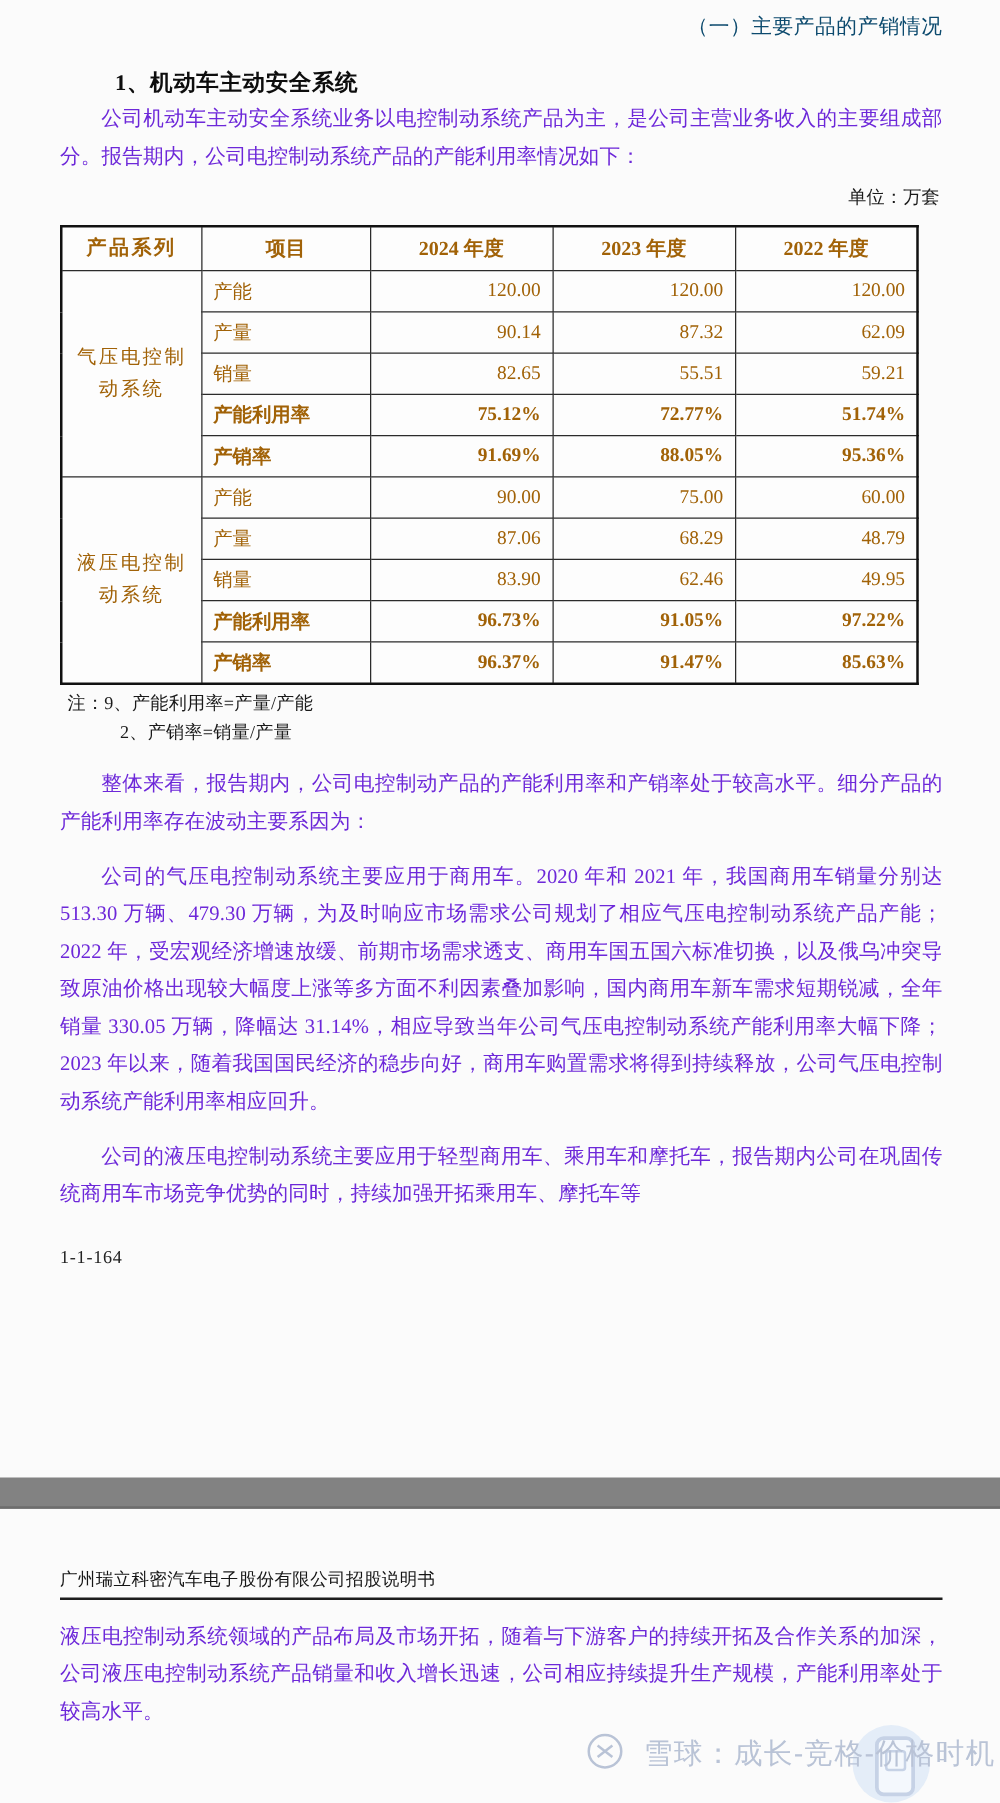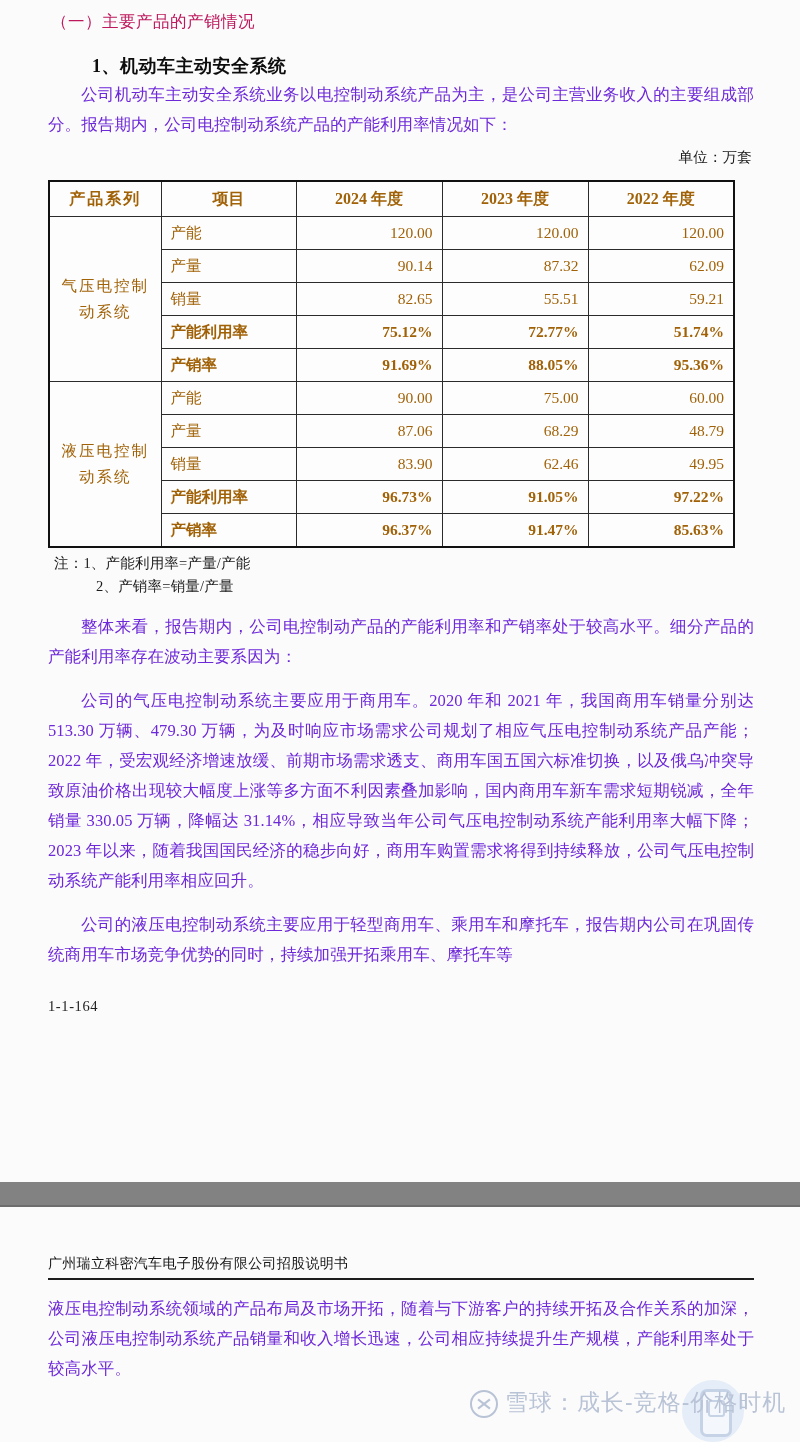--- a/index.html
+++ b/index.html
@@ -32,21 +32,22 @@
 
   
   .sec-heading {
     font-family: "Liberation Sans", "DejaVu Sans", sans-serif;
     font-size: 16.5px;
     font-weight: 500;
     letter-spacing: .5px;
     padding-top: 9px;
     padding-left: 3px;
     line-height: 1.5;
-    color: #be185d;
+    color: #0c4a6e;
+    text-align: right;
   }
   .sub-heading {
     font-size: 18px;
     font-weight: bold;
     letter-spacing: .5px;
     margin-top: 19px;
     padding-left: 44px;
     line-height: 1.5;
     color: #0d0d0d;
   }
@@ -147,22 +148,22 @@
     padding-bottom: 5px;
     color: #151515;
   }
 
   
   .watermark {
     position: absolute;
     left: 470px;
     top: 1387px;
     display: flex;
-    align-items: flex-end;
-    gap: 7px;
+    align-items: flex-start;
+    gap: 17px;
     font-family: "Liberation Sans", "DejaVu Sans", sans-serif;
     font-size: 23px;
     letter-spacing: 1px;
     color: #b9c3d6;
     white-space: nowrap;
   }
   .wm-logo {
     width: 24px;
     height: 24px;
     border: 2px solid #b9c3d6;
@@ -297,21 +298,21 @@
         <tr class="rowstrong">
           <td class="c-item">产销率</td>
           <td class="c-num strong">96.37%</td>
           <td class="c-num strong">91.47%</td>
           <td class="c-num strong">85.63%</td>
         </tr>
       </tbody>
     </table>
 
     <div class="notes">
-      <span>注：1、产能利用率=产量/产能</span>
+      <span>注：9、产能利用率=产量/产能</span>
       <span class="n2">2、产销率=销量/产量</span>
     </div>
 
     <p class="body indent gap">整体来看，报告期内，公司电控制动产品的产能利用率和产销率处于较高水平。细分产品的产能利用率存在波动主要系因为：</p>
 
     <p class="body indent gap">公司的气压电控制动系统主要应用于商用车。2020 年和 2021 年，我国商用车销量分别达 513.30 万辆、479.30 万辆，为及时响应市场需求公司规划了相应气压电控制动系统产品产能；2022 年，受宏观经济增速放缓、前期市场需求透支、商用车国五国六标准切换，以及俄乌冲突导致原油价格出现较大幅度上涨等多方面不利因素叠加影响，国内商用车新车需求短期锐减，全年销量 330.05 万辆，降幅达 31.14%，相应导致当年公司气压电控制动系统产能利用率大幅下降；2023 年以来，随着我国国民经济的稳步向好，商用车购置需求将得到持续释放，公司气压电控制动系统产能利用率相应回升。</p>
 
     <p class="body indent gap">公司的液压电控制动系统主要应用于轻型商用车、乘用车和摩托车，报告期内公司在巩固传统商用车市场竞争优势的同时，持续加强开拓乘用车、摩托车等</p>
 
     <div class="page-number">1-1-164</div>

